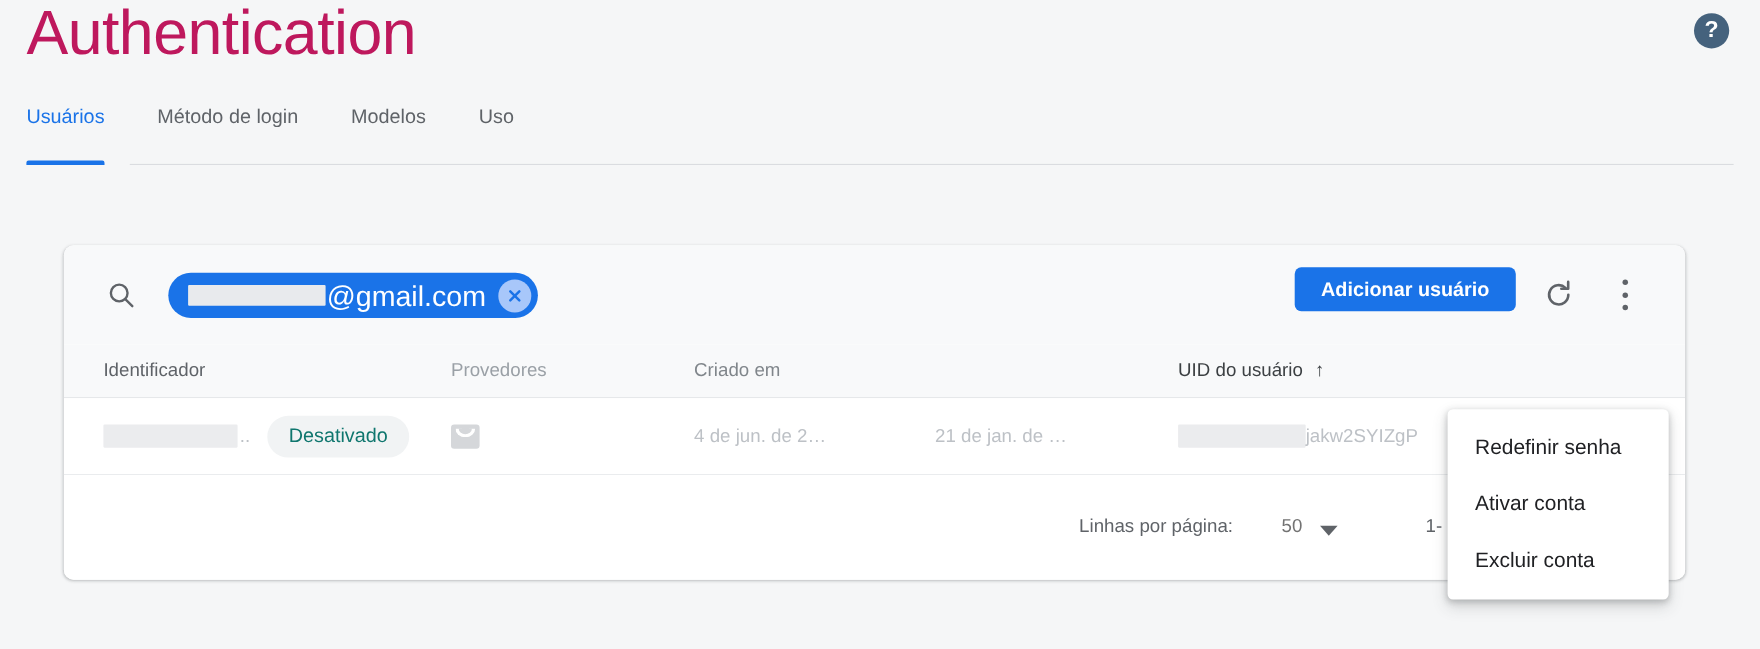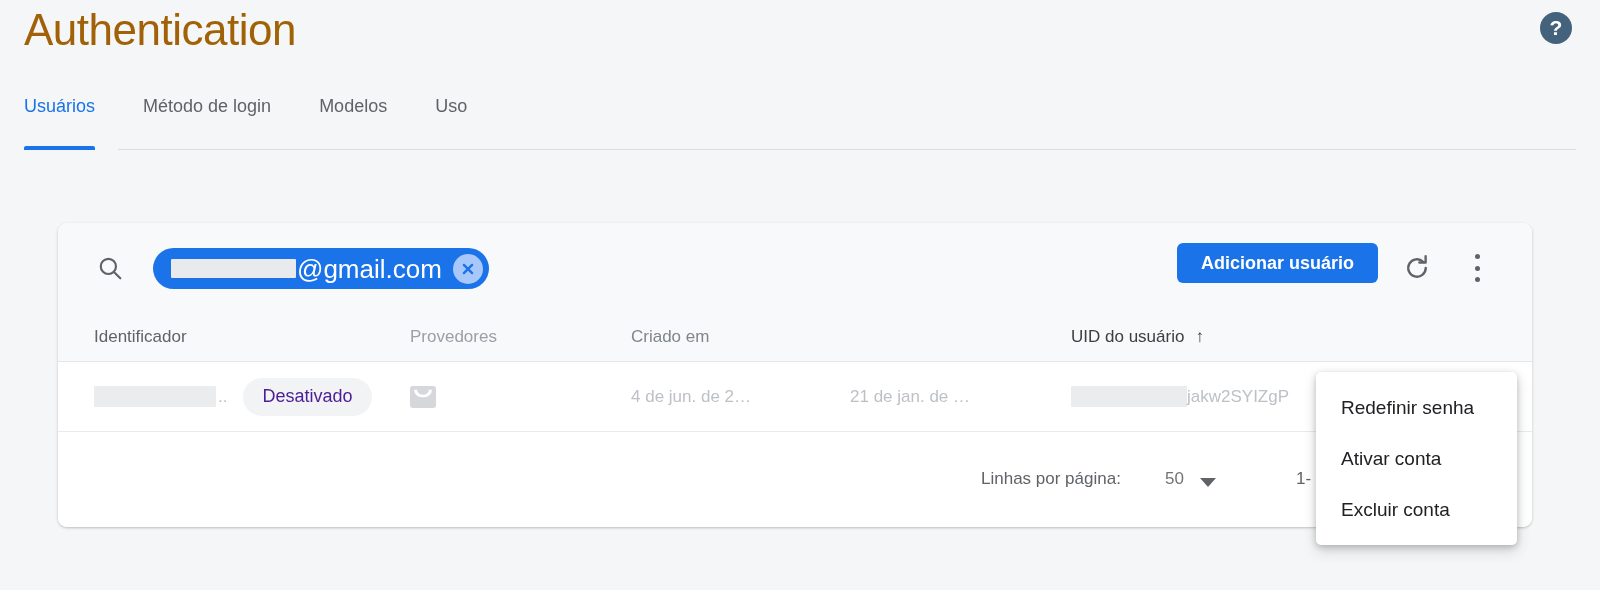--- a/index.html
+++ b/index.html
@@ -21,24 +21,24 @@
     position: absolute;
     left: 0; top: 0;
     width: 1600px;
     height: 155px;
     background: #f5f6f7;
   }
   .page-title {
     position: absolute;
     left: 24px;
     top: 2px;
-    font-size: 44px;
+    font-size: 57px;
     font-weight: 400;
     letter-spacing: -0.5px;
-    color: #a16207;
+    color: #be185d;
     line-height: 56px;
     white-space: nowrap;
   }
   .help-button {
     position: absolute;
     right: 28px;
     top: 12px;
     width: 32px;
     height: 32px;
     border-radius: 50%;
@@ -250,21 +250,21 @@
     font-size: 17px;
     color: #bdc1c6;
     margin-left: 2px;
   }
   .status-badge {
     margin-left: 16px;
     height: 38px;
     padding: 0 19px;
     border-radius: 19px;
     background: #f1f3f4;
-    color: #4c1d95;
+    color: #0f766e;
     font-size: 18px;
     display: flex;
     align-items: center;
   }
   .envelope-icon {
     width: 26px;
     height: 22px;
     background: #d5d7da;
     border-radius: 3px;
     position: relative;

